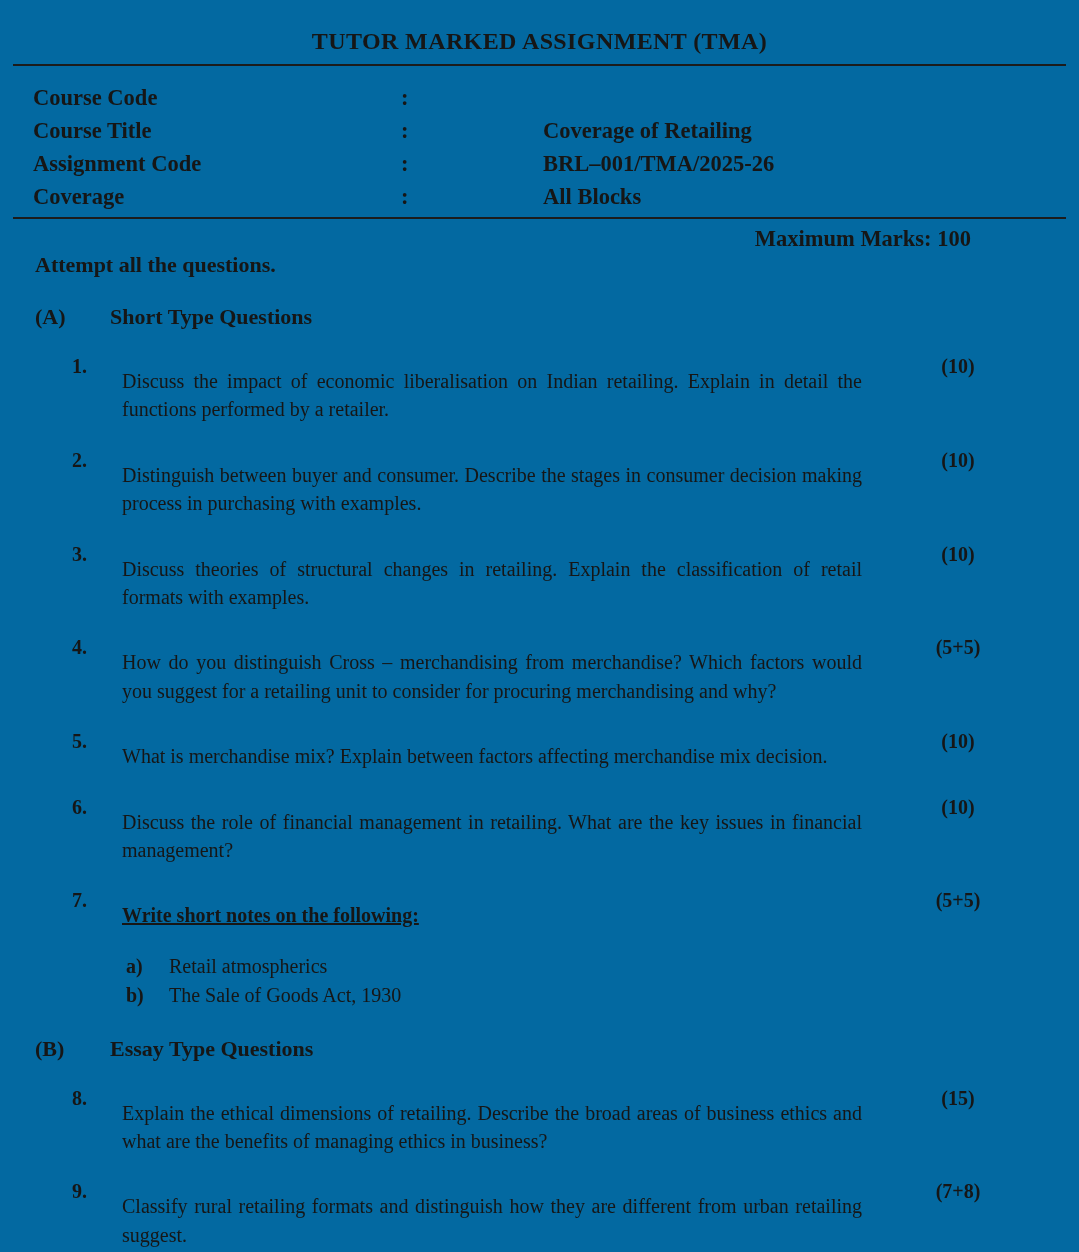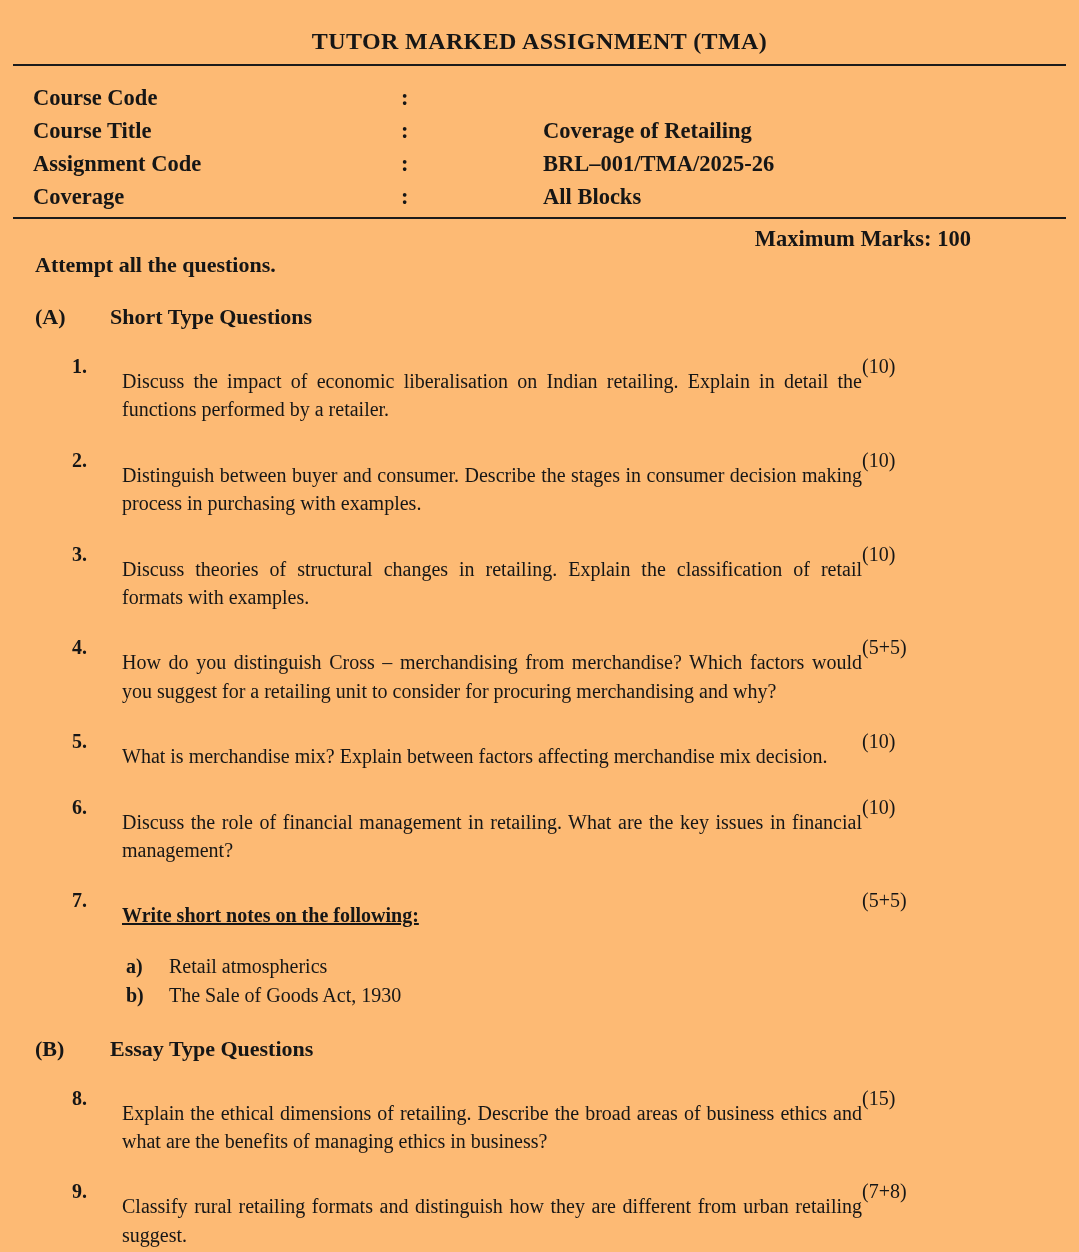--- a/index.html
+++ b/index.html
@@ -4,21 +4,21 @@
 <style>
   html, body {
     margin: 0;
     padding: 0;
     background: #ffffff;
   }
   .page {
     position: relative;
     width: 1079px;
     height: 1252px;
-    background: #fdba74;
+    background: #0369a1;
     color: #161616;
     font-family: "Liberation Serif", "DejaVu Serif", serif;
     overflow: hidden;
     box-sizing: border-box;
   }
   .doc-title {
     text-align: center;
     font-weight: bold;
     font-size: 24px;
     padding-top: 28px;
@@ -74,22 +74,22 @@
     font-weight: bold;
     line-height: 1.42;
   }
   .q-text {
     text-align: justify;
     line-height: 1.42;
     margin-top: 15px;
   }
   .q-text.bold { font-weight: bold; text-decoration: underline; }
   .q-marks {
-    font-weight: normal;
-    text-align: left;
+    font-weight: bold;
+    text-align: center;
     align-self: start;
     line-height: 1.42;
     white-space: nowrap;
   }
   .subitems { margin-top: 22px; }
   .subitem {
     display: flex;
     line-height: 29px;
   }
   .subitem-label {

